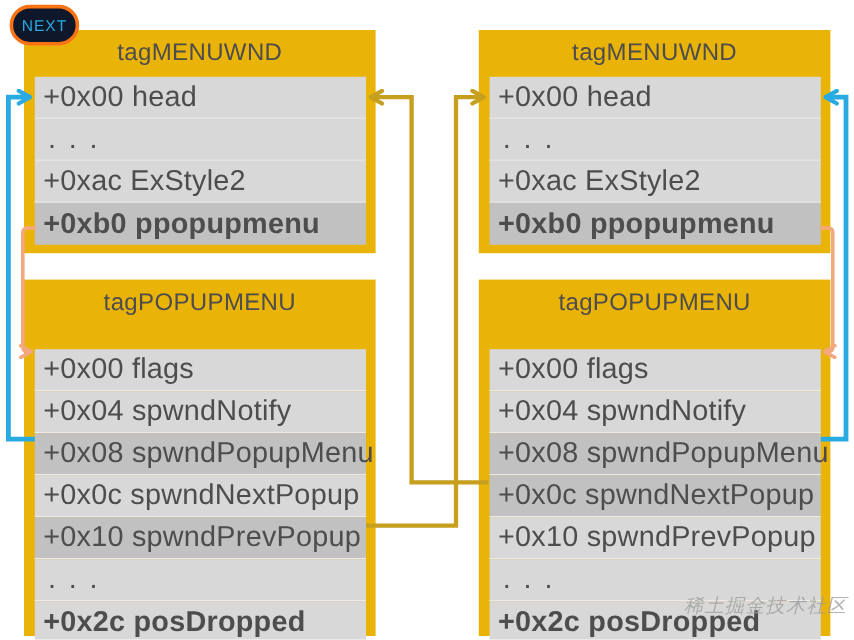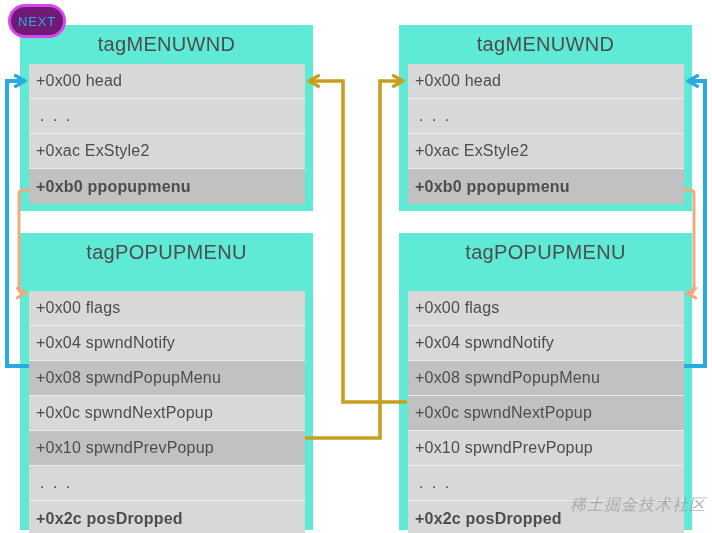--- a/index.html
+++ b/index.html
@@ -5,48 +5,48 @@
   html,body{margin:0;padding:0;}
   body{
     width:712px;height:533px;position:relative;overflow:hidden;
     background:#ffffff;
     font-family:"Liberation Sans", sans-serif;
     -webkit-font-smoothing:antialiased;
   }
   .stage{position:absolute;inset:0;width:712px;height:533px;}
 
   
-  .struct{position:absolute;background:#5eead4;z-index:1;}
+  .struct{position:absolute;background:#eab308;z-index:1;}
   .struct-title{
     text-align:center;font-size:20px;color:#4D4D4D;
     padding-top:8px;letter-spacing:.3px;
   }
   .fields{position:absolute;left:9px;width:276px;}
   .row{
     height:35px;background:#D8D8D8;border-bottom:1px solid #EBEBEB;
     display:flex;align-items:center;
     padding-left:7px;box-sizing:border-box;
-    font-size:16px;color:#4D4D4D;letter-spacing:.2px;white-space:nowrap;
+    font-size:24px;color:#4D4D4D;letter-spacing:.2px;white-space:nowrap;
   }
   .row:last-child{border-bottom:none;font-weight:bold;}
   .row.hl{background:#C1C1C1;}
   .row.dots{padding-left:11px;letter-spacing:2px;}
 
   
   .col-left .struct{left:20px;width:293px;}
   .col-right .struct{left:399px;width:293px;}
   .menuwnd{top:25px;height:186px;}
   .menuwnd .fields{top:39px;}
   .popupmenu{top:233px;height:297px;}
   .popupmenu .fields{top:58px;}
 
   
   .badge{
-    position:absolute;z-index:20;background:#701a75;
-    border:3px solid #d946ef;border-radius:18px;
+    position:absolute;z-index:20;background:#0f172a;
+    border:3px solid #f97316;border-radius:18px;
     display:flex;align-items:center;justify-content:center;
     font-size:13px;color:#29ABE2;letter-spacing:.8px;
   }
   .badge-next{left:8px;top:4px;width:52px;height:28px;}
   .badge-prev{left:385px;top:3px;width:52px;height:29px;}
 
   
   svg.arrows{position:absolute;left:0;top:0;z-index:15;pointer-events:none;}
 
   

